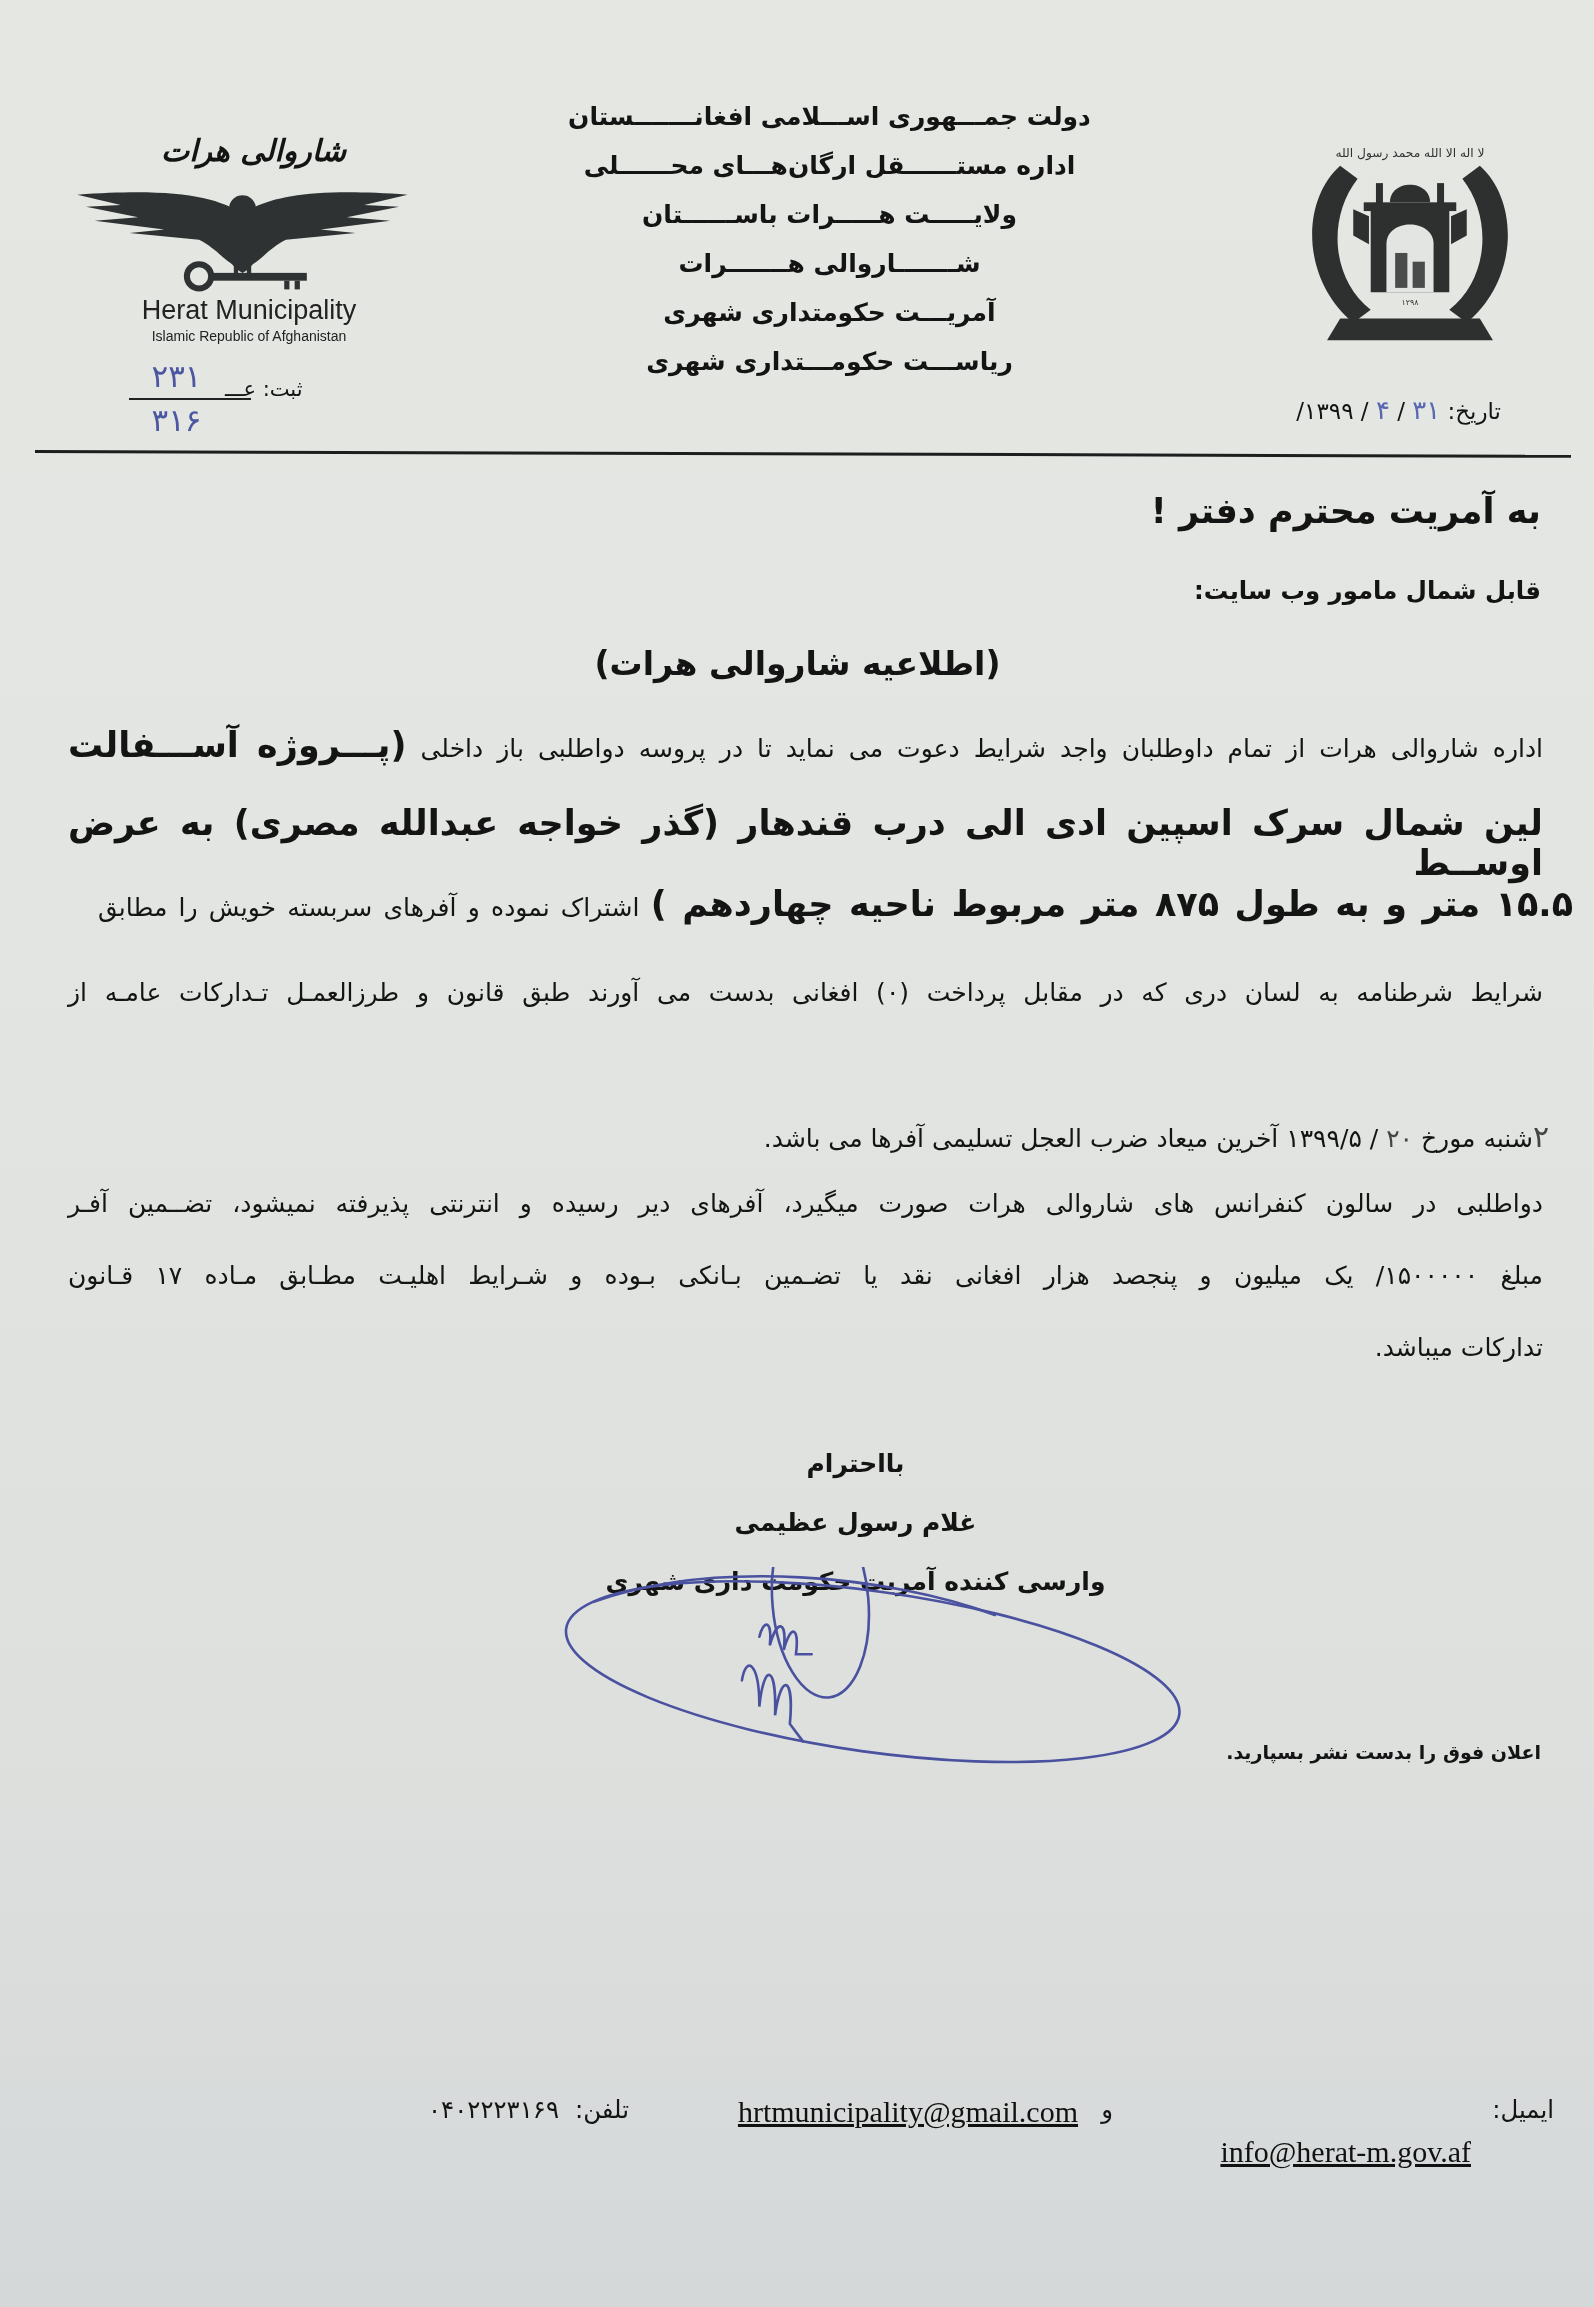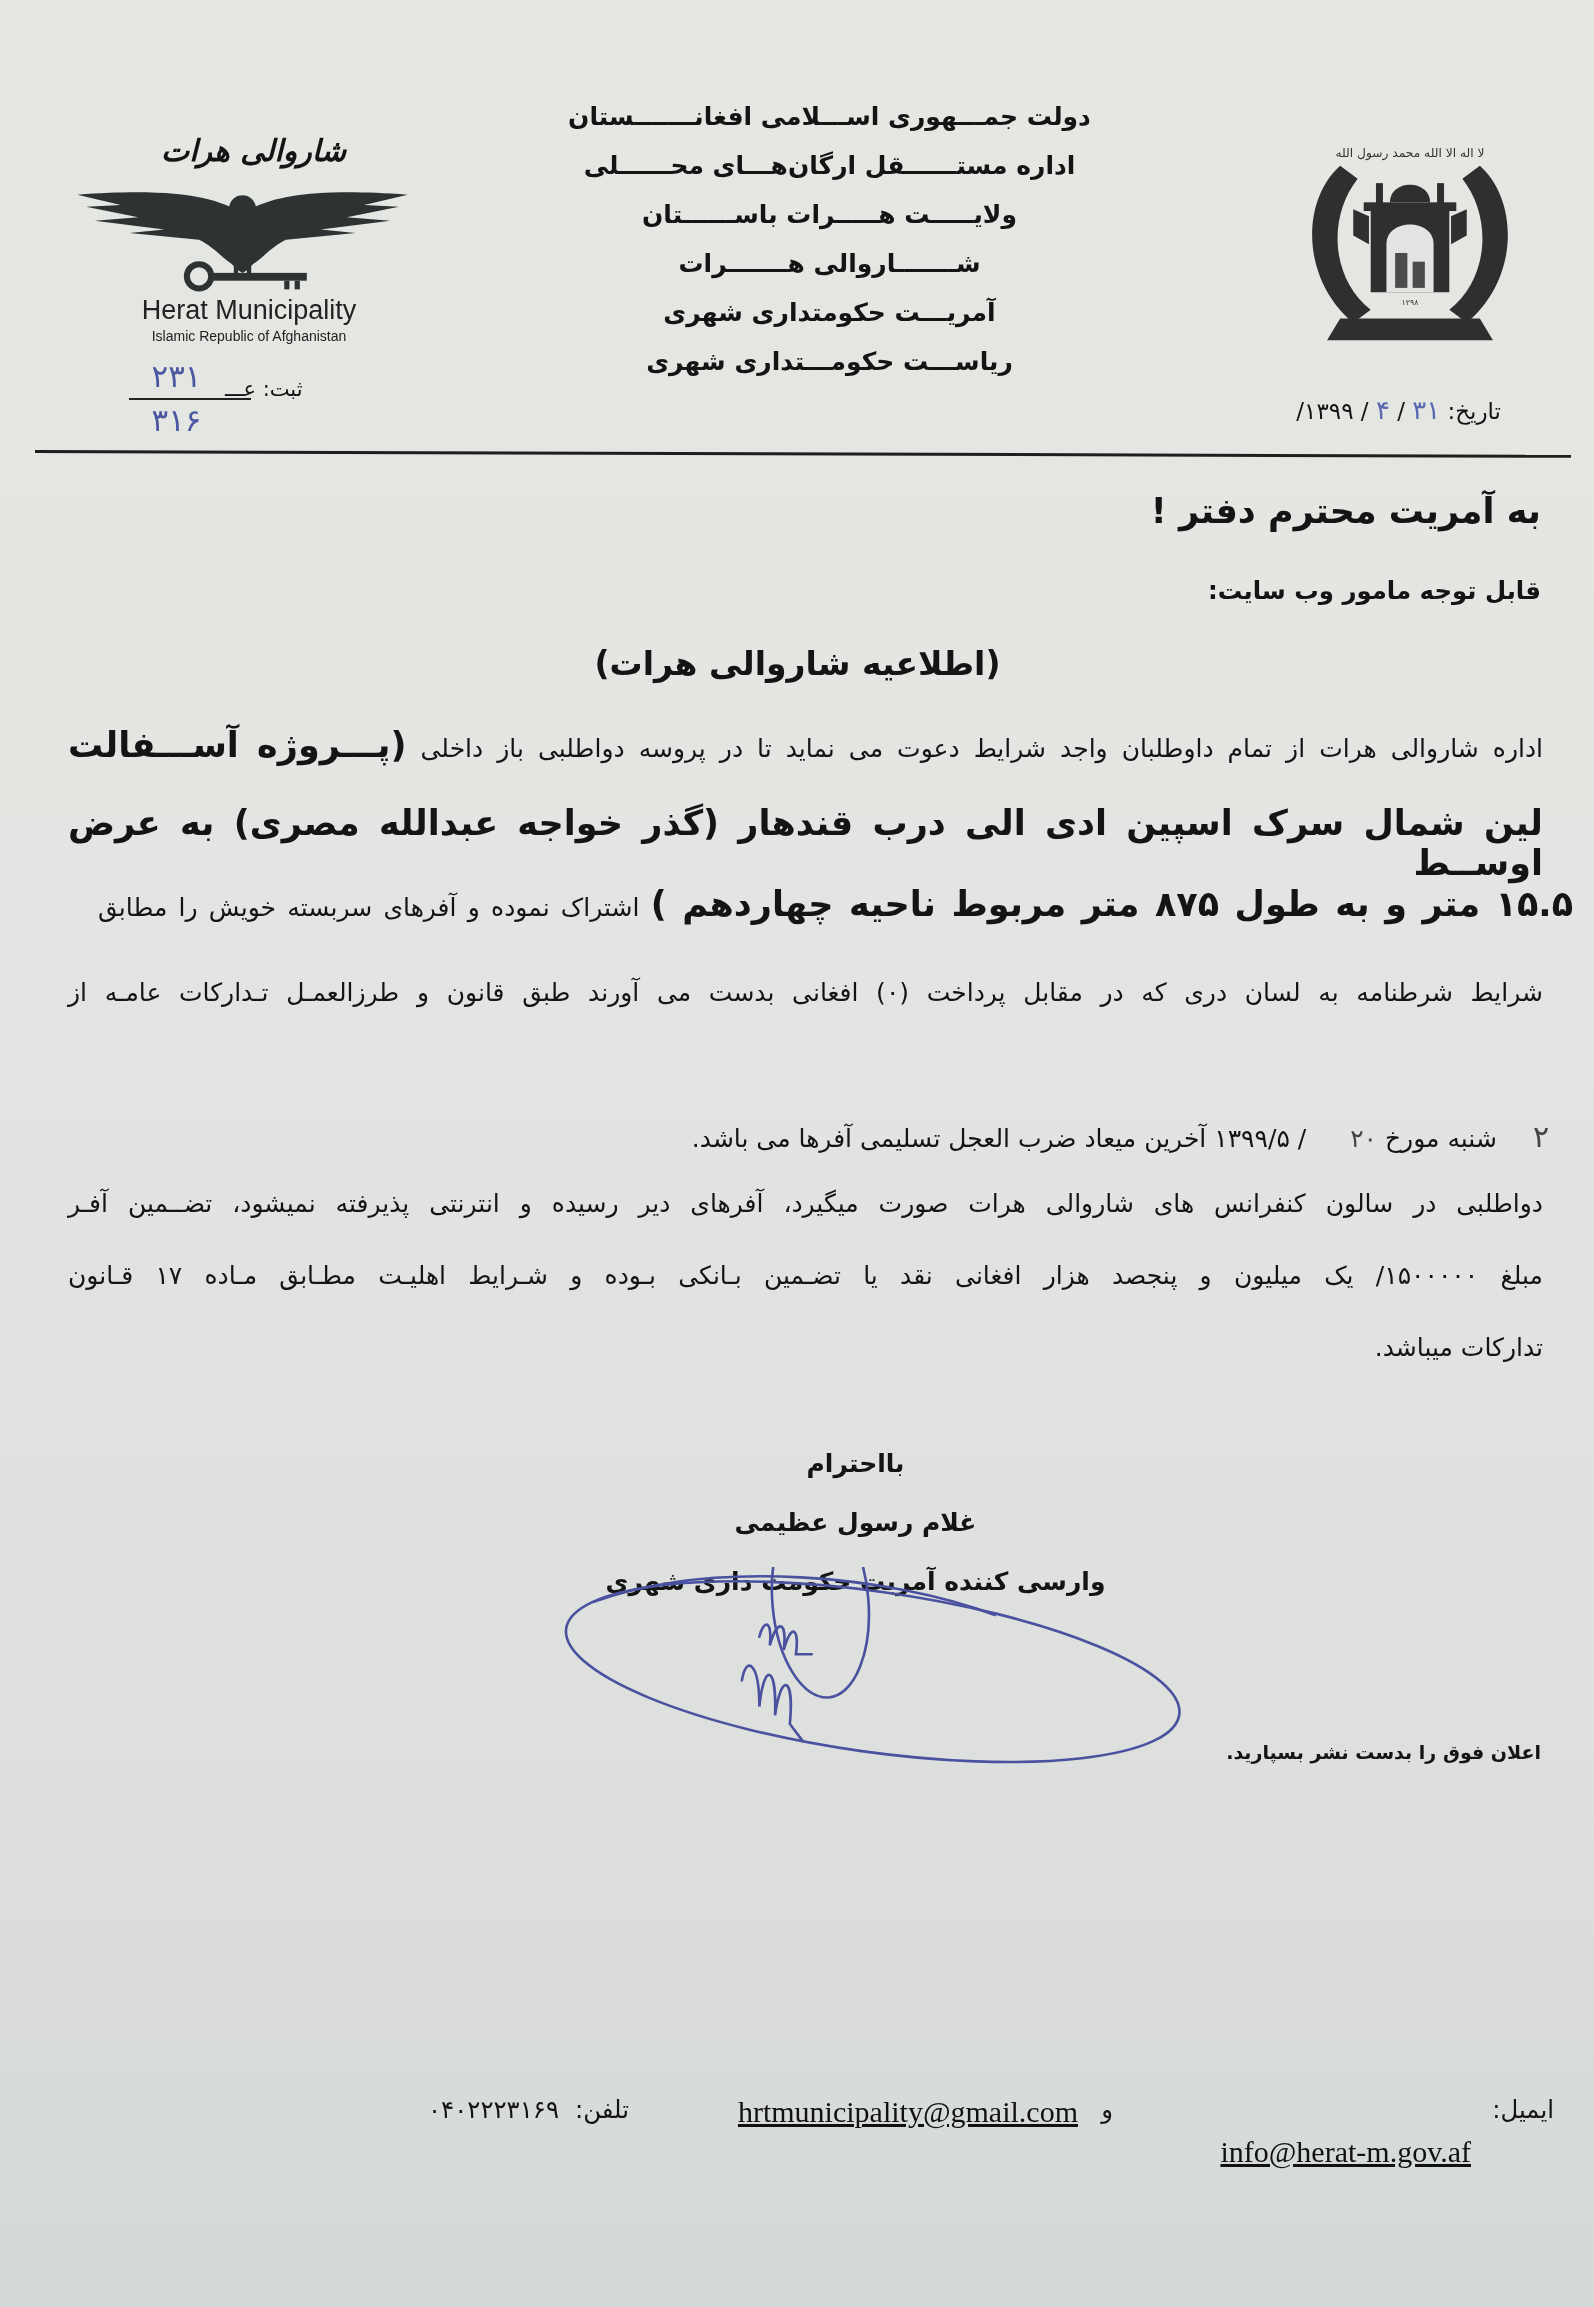--- a/index.html
+++ b/index.html
@@ -38,21 +38,21 @@
     
     .salutation { right: 54px; top: 491px; font-size: 35px; font-weight: bold; }
     .attention { right: 54px; top: 576px; font-size: 24.4px; font-weight: bold; }
     .notice-title { left: 0; width: 1595px; top: 644px; text-align: center; font-size: 33px; font-weight: bold; }
     .para-line { position: absolute; left: 68px; width: 1475px; text-align: justify; text-align-last: justify; }
     .l-normal { font-size: 25px; }
     .l-bold { font-size: 35px; font-weight: bold; }
     .l-last { text-align-last: right; }
     .mixed b { font-size: 35px; }
 
-    .hand-inline { color: #444; font-family: Liberation Serif, serif; margin-left: 36px; }
+    .hand-inline { color: #444; font-family: Liberation Serif, serif; }
 
     
     .closing { left: 524px; width: 663px; text-align: center; font-weight: bold; font-size: 25px; }
     .signature { left: 541px; top: 1567px; width: 646px; height: 218px; }
     .pub-note { right: 54px; top: 1741px; font-size: 19px; font-weight: bold; }
 
     
     .footer { left: 367px; top: 2095px; width: 1187px; height: 44px; }
     .footer span { position: absolute; top: 0; white-space: nowrap; }
     .f-email-label { right: 0; font-size: 24.4px; }
@@ -123,21 +123,21 @@
     <span class="hand">۳۱</span>
     <span>/</span>
     <span class="hand">۴</span>
     <span>/</span>
     <span>۱۳۹۹/</span>
   </div>
 
   <div class="abs divider"></div>
 
   <div class="abs salutation rtl">به آمریت محترم دفتر !</div>
-  <div class="abs attention rtl">قابل توجه مامور وب سایت:</div>
+  <div class="abs attention rtl">قابل شمال مامور وب سایت:</div>
   <div class="abs notice-title rtl">(اطلاعیه شاروالی هرات)</div>
 
   <div class="para-line rtl l-normal mixed" style="top:725px;">
     <span>اداره شاروالی هرات از تمام داوطلبان واجد شرایط دعوت می نماید تا در پروسه دواطلبی باز داخلی </span><b>(پـــروژه آســـفالت</b>
   </div>
   <div class="para-line rtl l-bold" style="top:803px;">
     <span>لین شمال سرک اسپین ادی الی درب قندهار (گذر خواجه عبدالله مصری) به عرض اوســط</span>
   </div>
   <div class="para-line rtl l-normal mixed" style="top:884px;margin-left:30px;">
     <b>۱۵.۵ متر و به طول ۸۷۵ متر مربوط ناحیه چهاردهم )</b><span> اشتراک نموده و آفرهای سربسته خویش را مطابق</span>

